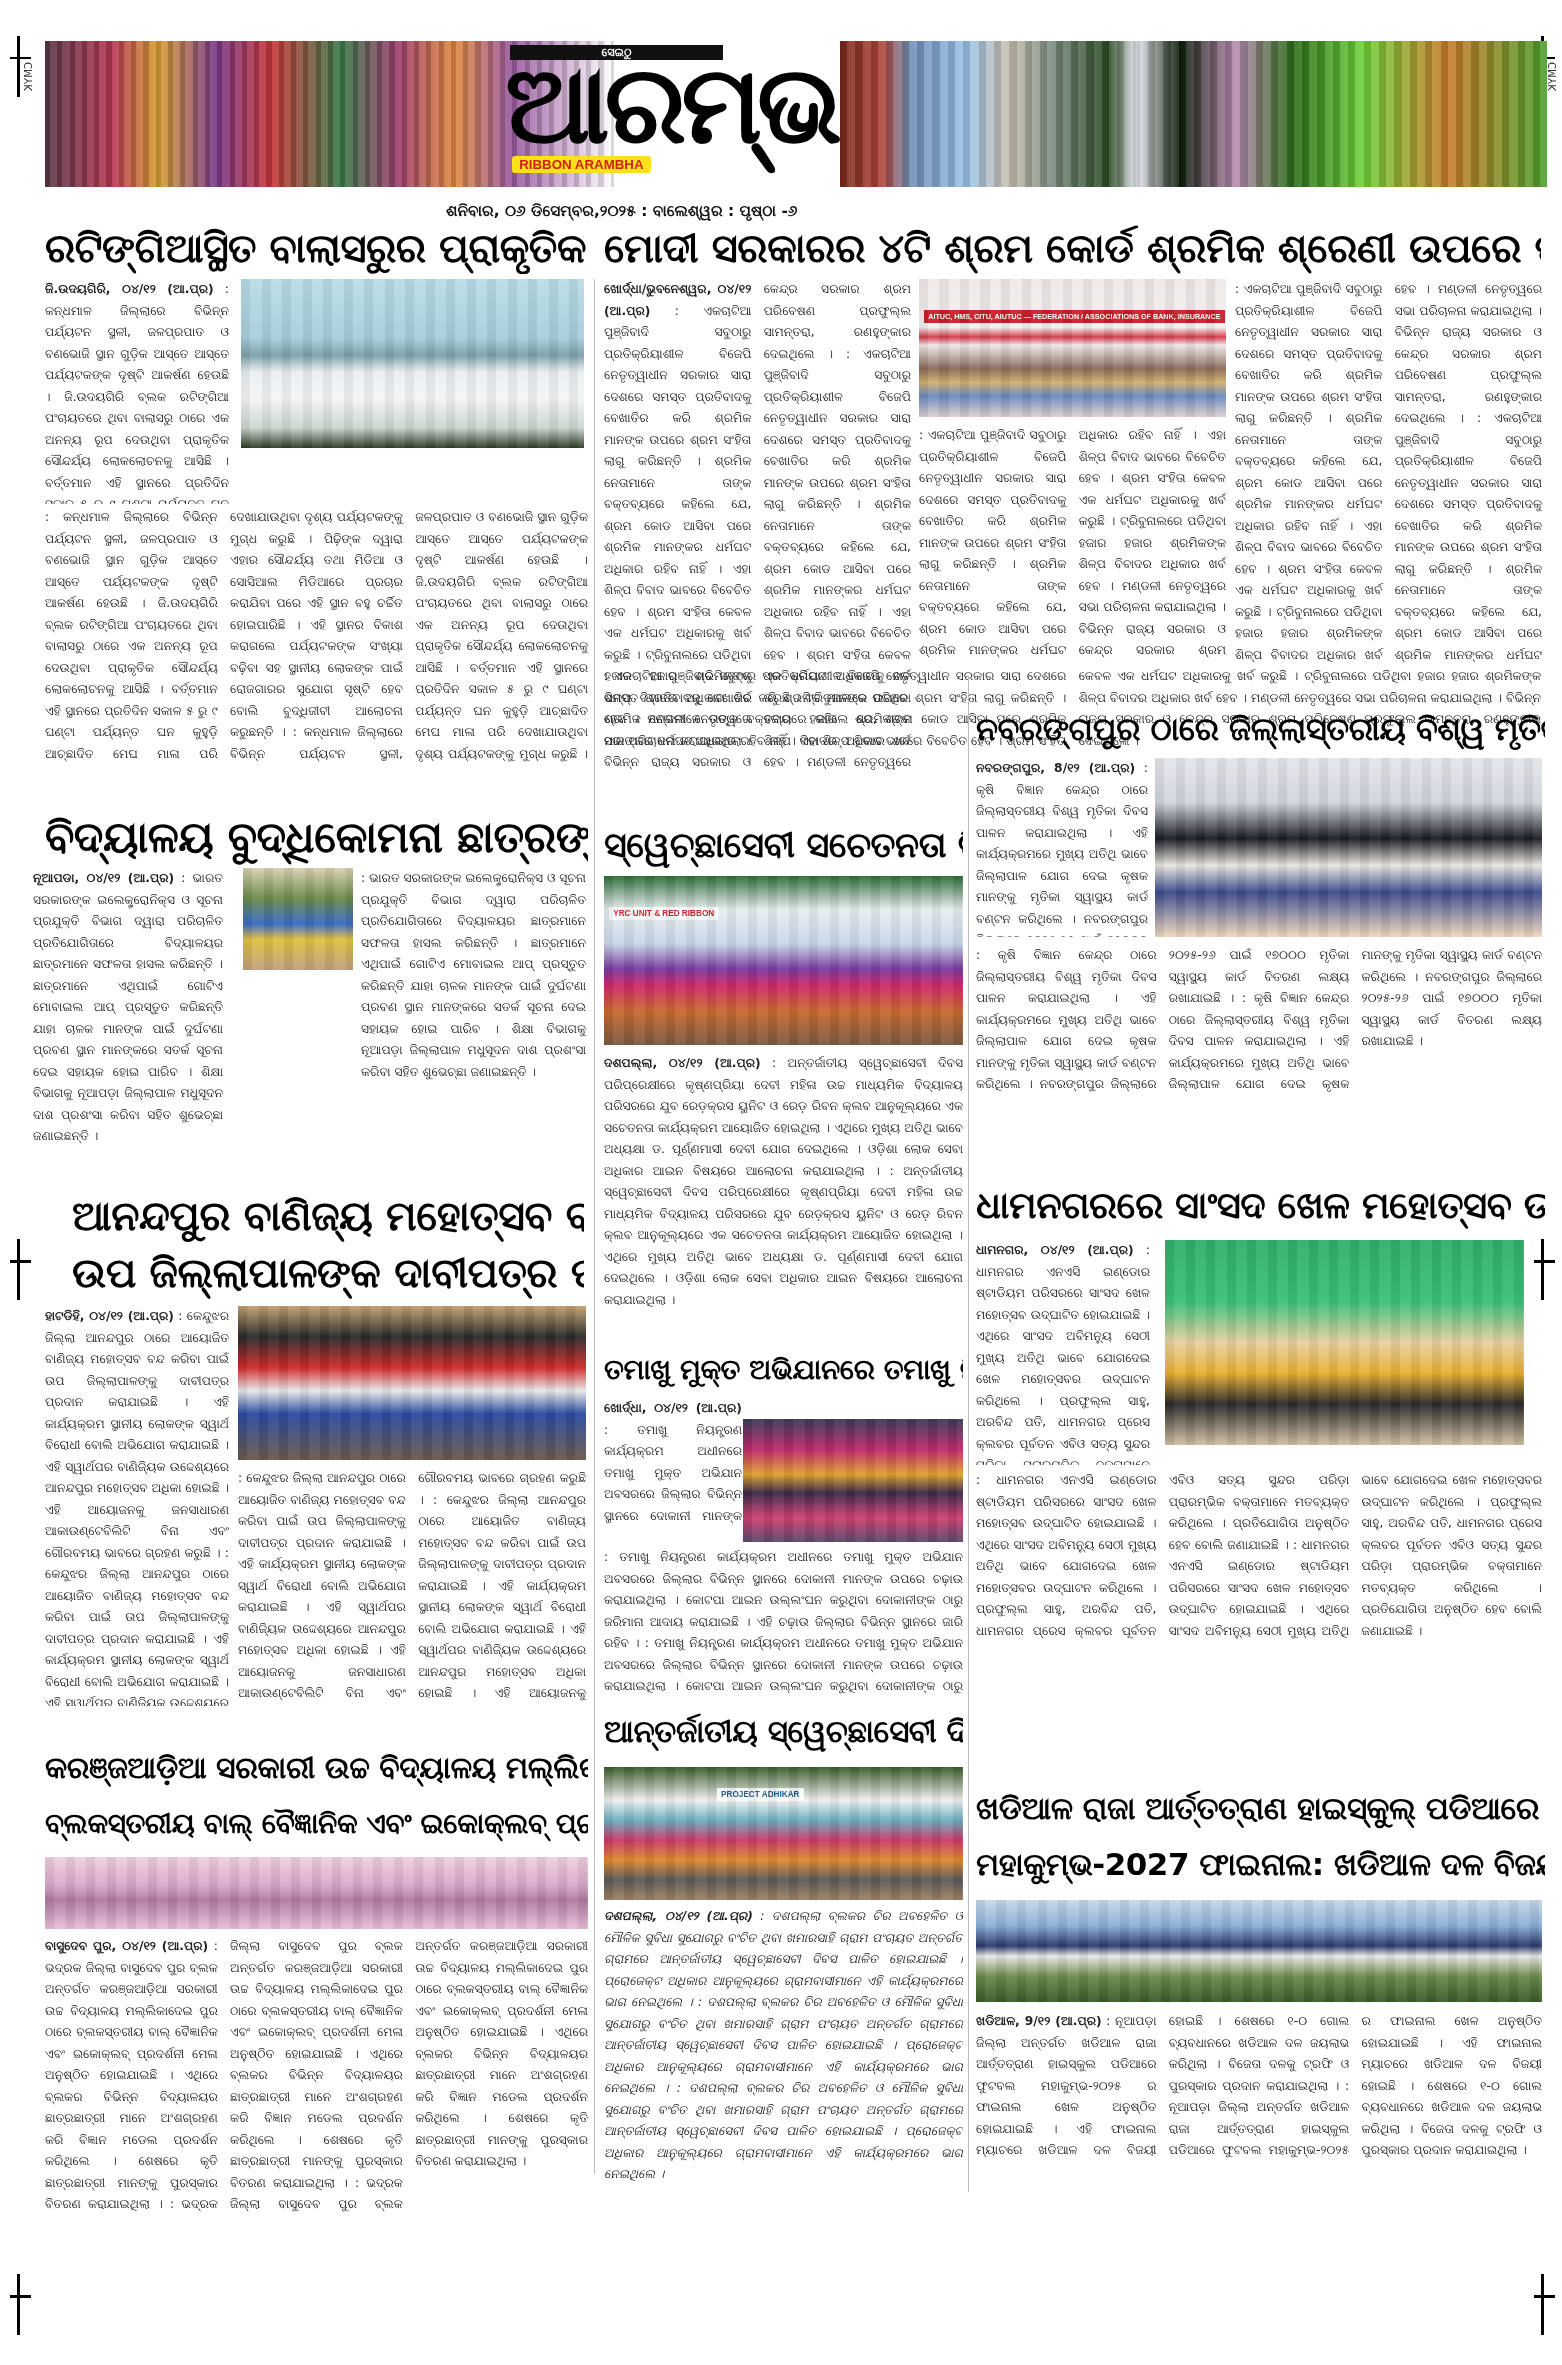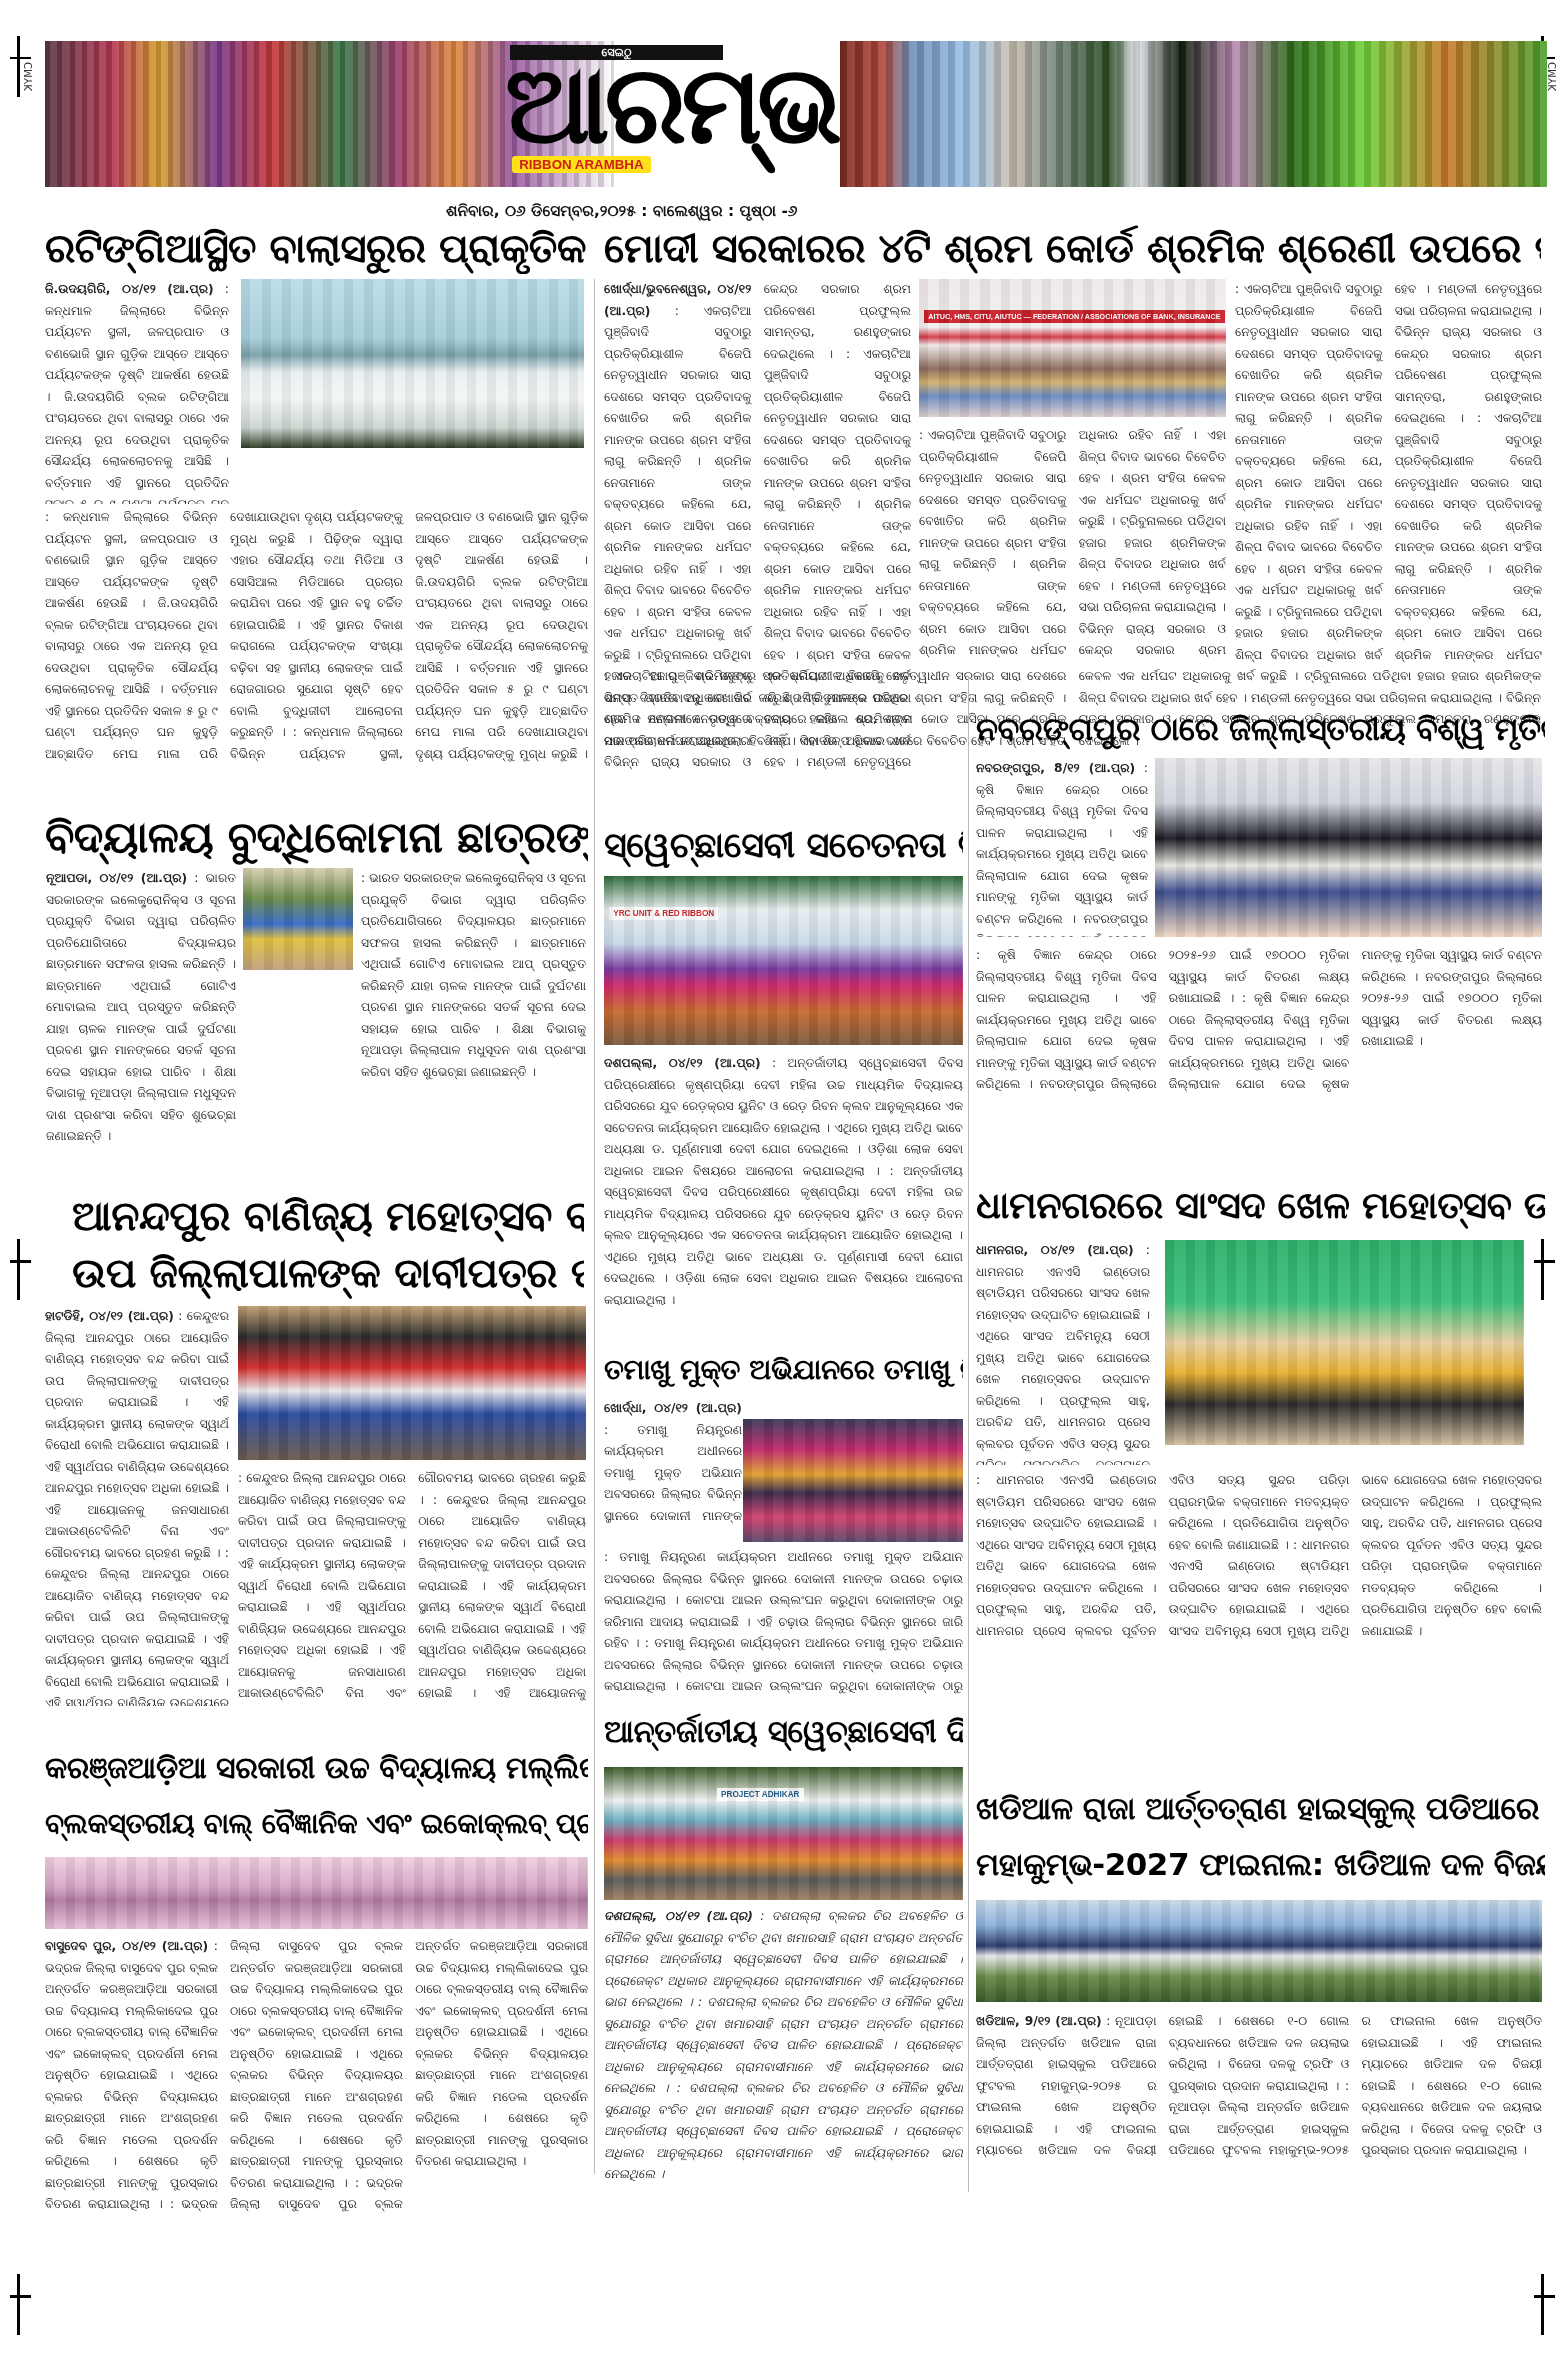--- a/index.html
+++ b/index.html
@@ -109,21 +109,21 @@
     <span>: ଏକଚାଟିଆ ପୁଞ୍ଜିବାଦି ସବୁଠାରୁ ପ୍ରତିକ୍ରିୟାଶୀଳ ବିଜେପି ନେତୃତ୍ୱାଧୀନ ସରକାର ସାରା ଦେଶରେ ସମସ୍ତ ପ୍ରତିବାଦକୁ ବେଖାତିର କରି ଶ୍ରମିକ ମାନଙ୍କ ଉପରେ ଶ୍ରମ ସଂହିତା ଲାଗୁ କରିଛନ୍ତି । ଶ୍ରମିକ ନେତାମାନେ ତାଙ୍କ ବକ୍ତବ୍ୟରେ କହିଲେ ଯେ, ଶ୍ରମ କୋଡ ଆସିବା ପରେ ଶ୍ରମିକ ମାନଙ୍କର ଧର୍ମଘଟ ଅଧିକାର ରହିବ ନାହିଁ । ଏହା ଶିଳ୍ପ ବିବାଦ ଭାବରେ ବିବେଚିତ ହେବ । ଶ୍ରମ ସଂହିତା କେବଳ ଏକ ଧର୍ମଘଟ ଅଧିକାରକୁ ଖର୍ବ କରୁଛି । ଟ୍ରିବୁନାଲରେ ପଡିଥିବା ହଜାର ହଜାର ଶ୍ରମିକଙ୍କ ଶିଳ୍ପ ବିବାଦର ଅଧିକାର ଖର୍ବ ହେବ । ମଣ୍ଡଳୀ ନେତୃତ୍ୱରେ ସଭା ପରିଚାଳନା କରାଯାଇଥିଲା । ବିଭିନ୍ନ ରାଜ୍ୟ ସରକାର ଓ କେନ୍ଦ୍ର ସରକାର ଶ୍ରମ ପରିବେଷଣ ପ୍ରଫୁଲ୍ଲ ସାମନ୍ତରା, ରଣହୁଙ୍କାର ଦେଇଥିଲେ ।</span>
   </div>
   <div class="body-text cols2" style="left:604px;top:666px;width:937px;height:123px;">
     <span>: ଏକଚାଟିଆ ପୁଞ୍ଜିବାଦି ସବୁଠାରୁ ପ୍ରତିକ୍ରିୟାଶୀଳ ବିଜେପି ନେତୃତ୍ୱାଧୀନ ସରକାର ସାରା ଦେଶରେ ସମସ୍ତ ପ୍ରତିବାଦକୁ ବେଖାତିର କରି ଶ୍ରମିକ ମାନଙ୍କ ଉପରେ ଶ୍ରମ ସଂହିତା ଲାଗୁ କରିଛନ୍ତି । ଶ୍ରମିକ ନେତାମାନେ ତାଙ୍କ ବକ୍ତବ୍ୟରେ କହିଲେ ଯେ, ଶ୍ରମ କୋଡ ଆସିବା ପରେ ଶ୍ରମିକ ମାନଙ୍କର ଧର୍ମଘଟ ଅଧିକାର ରହିବ ନାହିଁ । ଏହା ଶିଳ୍ପ ବିବାଦ ଭାବରେ ବିବେଚିତ ହେବ । ଶ୍ରମ ସଂହିତା କେବଳ ଏକ ଧର୍ମଘଟ ଅଧିକାରକୁ ଖର୍ବ କରୁଛି । ଟ୍ରିବୁନାଲରେ ପଡିଥିବା ହଜାର ହଜାର ଶ୍ରମିକଙ୍କ ଶିଳ୍ପ ବିବାଦର ଅଧିକାର ଖର୍ବ ହେବ । ମଣ୍ଡଳୀ ନେତୃତ୍ୱରେ ସଭା ପରିଚାଳନା କରାଯାଇଥିଲା । ବିଭିନ୍ନ ରାଜ୍ୟ ସରକାର ଓ କେନ୍ଦ୍ର ସରକାର ଶ୍ରମ ପରିବେଷଣ ପ୍ରଫୁଲ୍ଲ ସାମନ୍ତରା, ରଣହୁଙ୍କାର ଦେଇଥିଲେ ।</span>
   </div>
 </section>
 
 <section>
   <div class="headline" style="left:45px;top:809px;width:543px;font-size:43px;line-height:56px;">ବିଦ୍ୟାଳୟ ବୁଦ୍ଧିକୋମନା ଛାତ୍ରଙ୍କ ସଫଳତା</div>
   <div class="photo ph-kids" style="left:243px;top:868px;width:110px;height:102px;"></div>
-  <div class="body-text" style="left:46px;top:868px;width:190px;height:287px;">
+  <div class="body-text" style="left:33px;top:868px;width:190px;height:287px;">
     <b>ନୂଆପଡା, ୦୪/୧୨ (ଆ.ପ୍ର)</b>
     <span>: ଭାରତ ସରକାରଙ୍କ ଇଲେକ୍ଟ୍ରୋନିକ୍ସ ଓ ସୂଚନା ପ୍ରଯୁକ୍ତି ବିଭାଗ ଦ୍ୱାରା ପରିଚାଳିତ ପ୍ରତିଯୋଗିତାରେ ବିଦ୍ୟାଳୟର ଛାତ୍ରମାନେ ସଫଳତା ହାସଲ କରିଛନ୍ତି । ଛାତ୍ରମାନେ ଏଥିପାଇଁ ଗୋଟିଏ ମୋବାଇଲ ଆପ୍ ପ୍ରସ୍ତୁତ କରିଛନ୍ତି ଯାହା ଚାଳକ ମାନଙ୍କ ପାଇଁ ଦୁର୍ଘଟଣା ପ୍ରବଣ ସ୍ଥାନ ମାନଙ୍କରେ ସତର୍କ ସୂଚନା ଦେଇ ସହାୟକ ହୋଇ ପାରିବ । ଶିକ୍ଷା ବିଭାଗକୁ ନୂଆପଡ଼ା ଜିଲ୍ଲାପାଳ ମଧୁସୂଦନ ଦାଶ ପ୍ରଶଂସା କରିବା ସହିତ ଶୁଭେଚ୍ଛା ଜଣାଇଛନ୍ତି ।</span>
   </div>
   <div class="body-text" style="left:361px;top:868px;width:225px;height:287px;">
     <span>: ଭାରତ ସରକାରଙ୍କ ଇଲେକ୍ଟ୍ରୋନିକ୍ସ ଓ ସୂଚନା ପ୍ରଯୁକ୍ତି ବିଭାଗ ଦ୍ୱାରା ପରିଚାଳିତ ପ୍ରତିଯୋଗିତାରେ ବିଦ୍ୟାଳୟର ଛାତ୍ରମାନେ ସଫଳତା ହାସଲ କରିଛନ୍ତି । ଛାତ୍ରମାନେ ଏଥିପାଇଁ ଗୋଟିଏ ମୋବାଇଲ ଆପ୍ ପ୍ରସ୍ତୁତ କରିଛନ୍ତି ଯାହା ଚାଳକ ମାନଙ୍କ ପାଇଁ ଦୁର୍ଘଟଣା ପ୍ରବଣ ସ୍ଥାନ ମାନଙ୍କରେ ସତର୍କ ସୂଚନା ଦେଇ ସହାୟକ ହୋଇ ପାରିବ । ଶିକ୍ଷା ବିଭାଗକୁ ନୂଆପଡ଼ା ଜିଲ୍ଲାପାଳ ମଧୁସୂଦନ ଦାଶ ପ୍ରଶଂସା କରିବା ସହିତ ଶୁଭେଚ୍ଛା ଜଣାଇଛନ୍ତି ।</span>
   </div>
 </section>
 
 <section>
   <div class="headline" style="left:604px;top:820px;width:359px;font-size:35px;line-height:51px;">ସ୍ୱେଚ୍ଛାସେବୀ ସଚେତନତା ଦିବସ ପାଳିତ</div>

